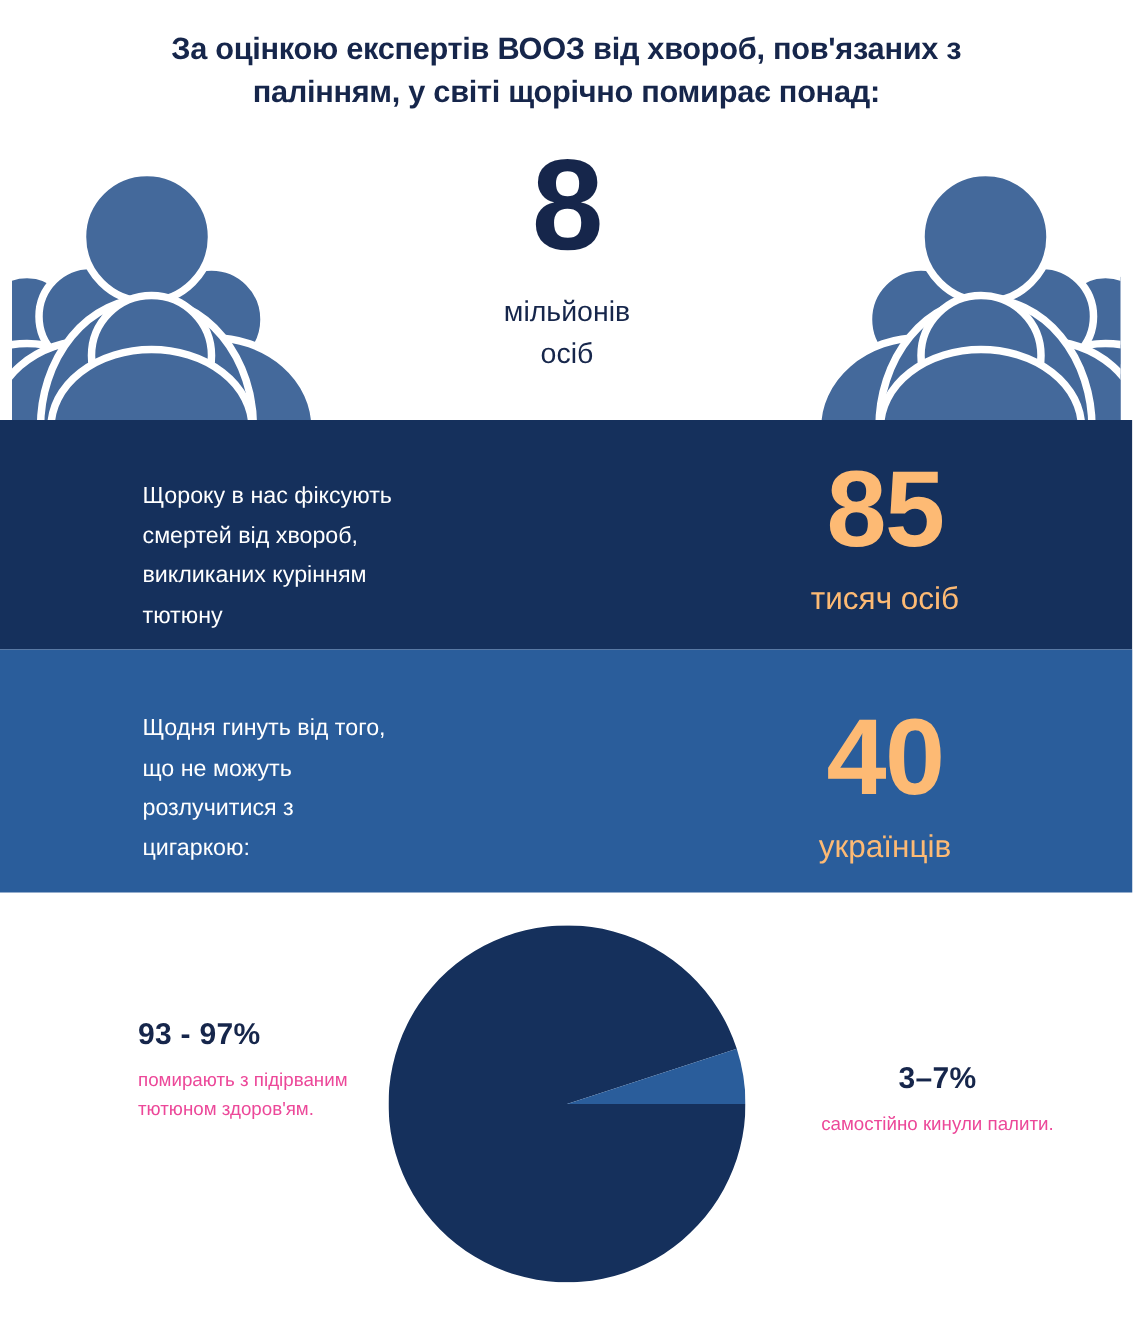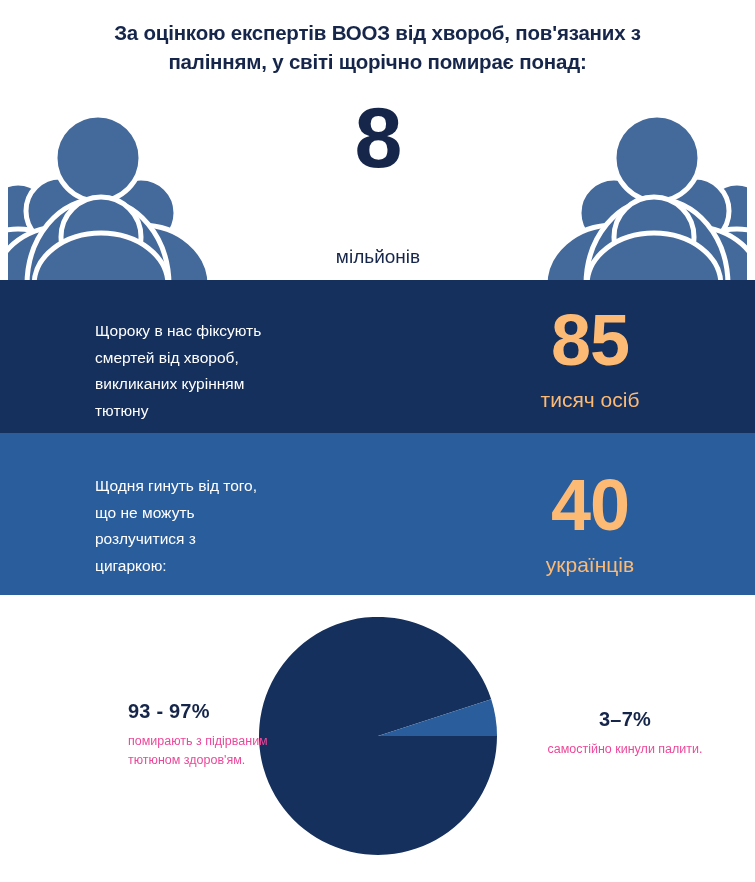--- a/index.html
+++ b/index.html
@@ -56,21 +56,20 @@
   }
   .hero-caption {
     position: absolute;
     left: 278px;
     top: 100px;
     width: 200px;
     text-align: center;
     color: #16264b;
     font-size: 19px;
     line-height: 1.45;
-    margin-top: 48px;
   }
   .hero-caption span { display: block; }
 
   .crowd {
     position: absolute;
     top: 0px;
     width: 250px;
     height: 190px;
   }
   .crowd.left  { left: 8px; }
@@ -135,21 +134,21 @@
     top: 617px;
     width: 238px;
     height: 238px;
   }
   .pie-wrap svg { display: block; width: 238px; height: 238px; }
 
   .pie-label {
     position: absolute;
     color: #16264b;
   }
-  .pie-label.left  { left: 92px; top: 700px; width: 160px; text-align: left; margin-left: 36px; }
+  .pie-label.left  { left: 92px; top: 679px; width: 160px; text-align: left; }
   .pie-label.right { left: 525px; top: 708px; width: 200px; text-align: center; }
   .pie-pct {
     display: block;
     font-size: 20px;
     font-weight: bold;
     letter-spacing: 0.2px;
     color: #16264b;
   }
   .pie-desc {
     display: block;
@@ -190,21 +189,21 @@
 
           <circle cx="93" cy="142" r="40"></circle>
           <path d="M26 190 a67 52 0 0 1 134 0 z"></path>
         </g>
       </svg>
     </div>
 
     <div class="hero-number">8</div>
     <div class="hero-caption">
       <span>мільйонів</span>
-      <span>понад</span>
+      <span>осіб</span>
     </div>
 
     <div class="crowd right">
       <svg viewBox="0 0 250 190" xmlns="http://www.w3.org/2000/svg" aria-hidden="true">
         <g fill="#44699b" stroke="#ffffff" stroke-width="5" stroke-linejoin="round">
           <circle cx="10" cy="120" r="32"></circle>
           <path d="M-52 190 a62 56 0 0 1 124 0 z"></path>
           <circle cx="52" cy="116" r="34"></circle>
           <path d="M-14 190 a66 58 0 0 1 132 0 z"></path>
           <circle cx="133" cy="118" r="35"></circle>

